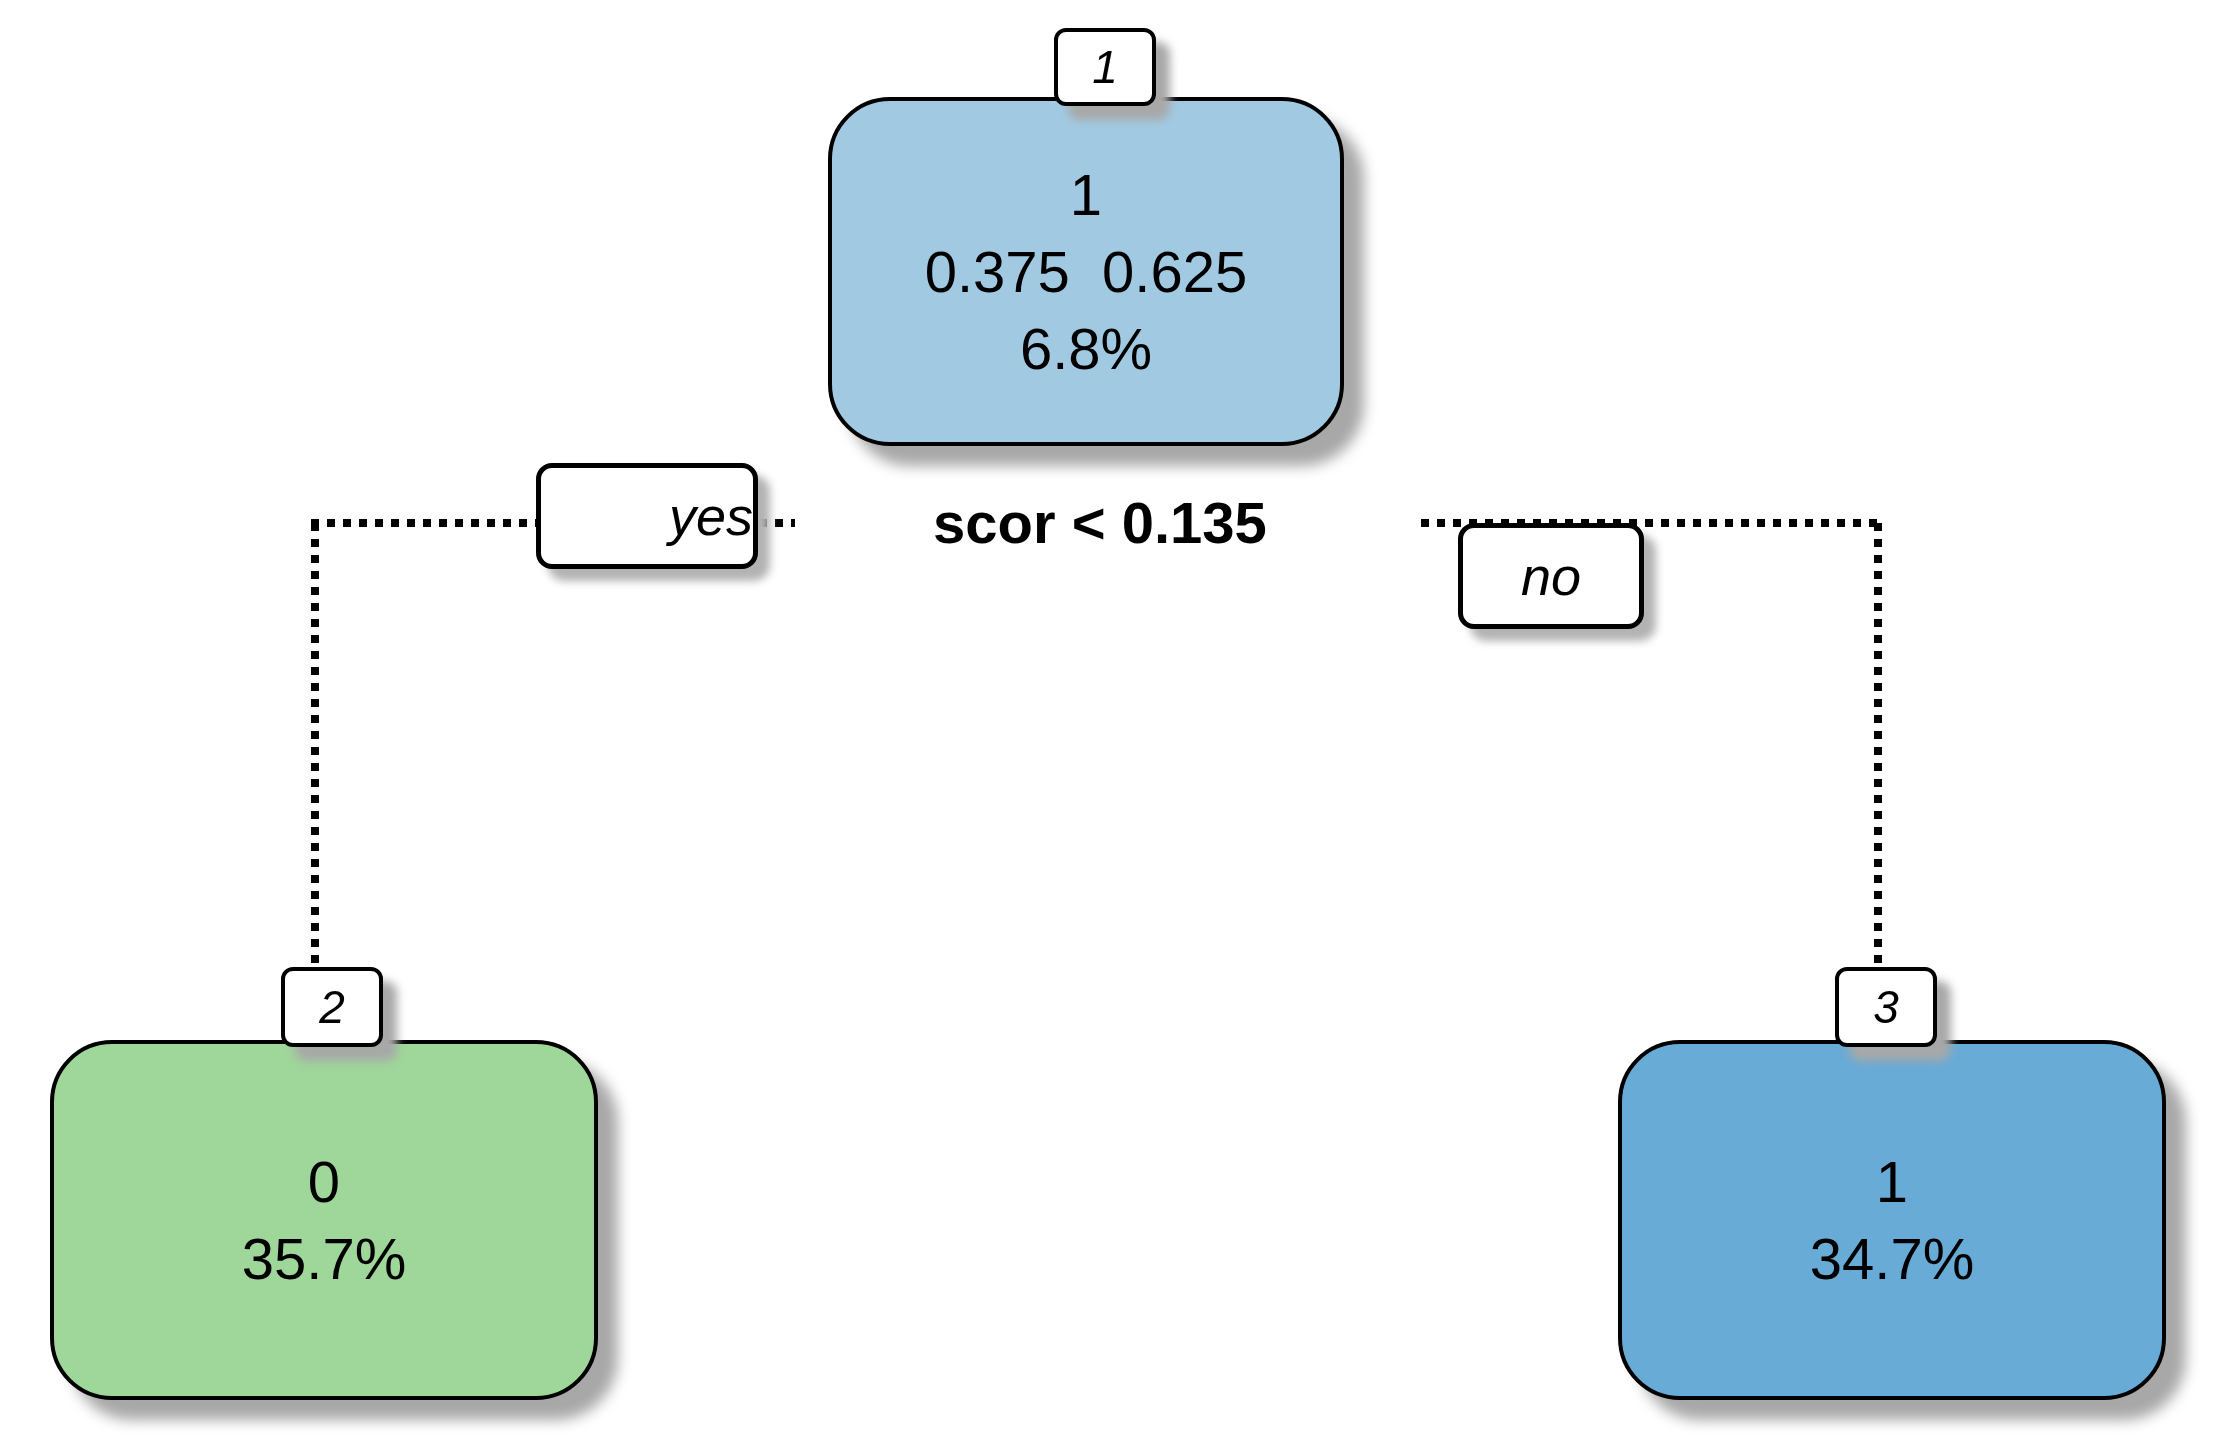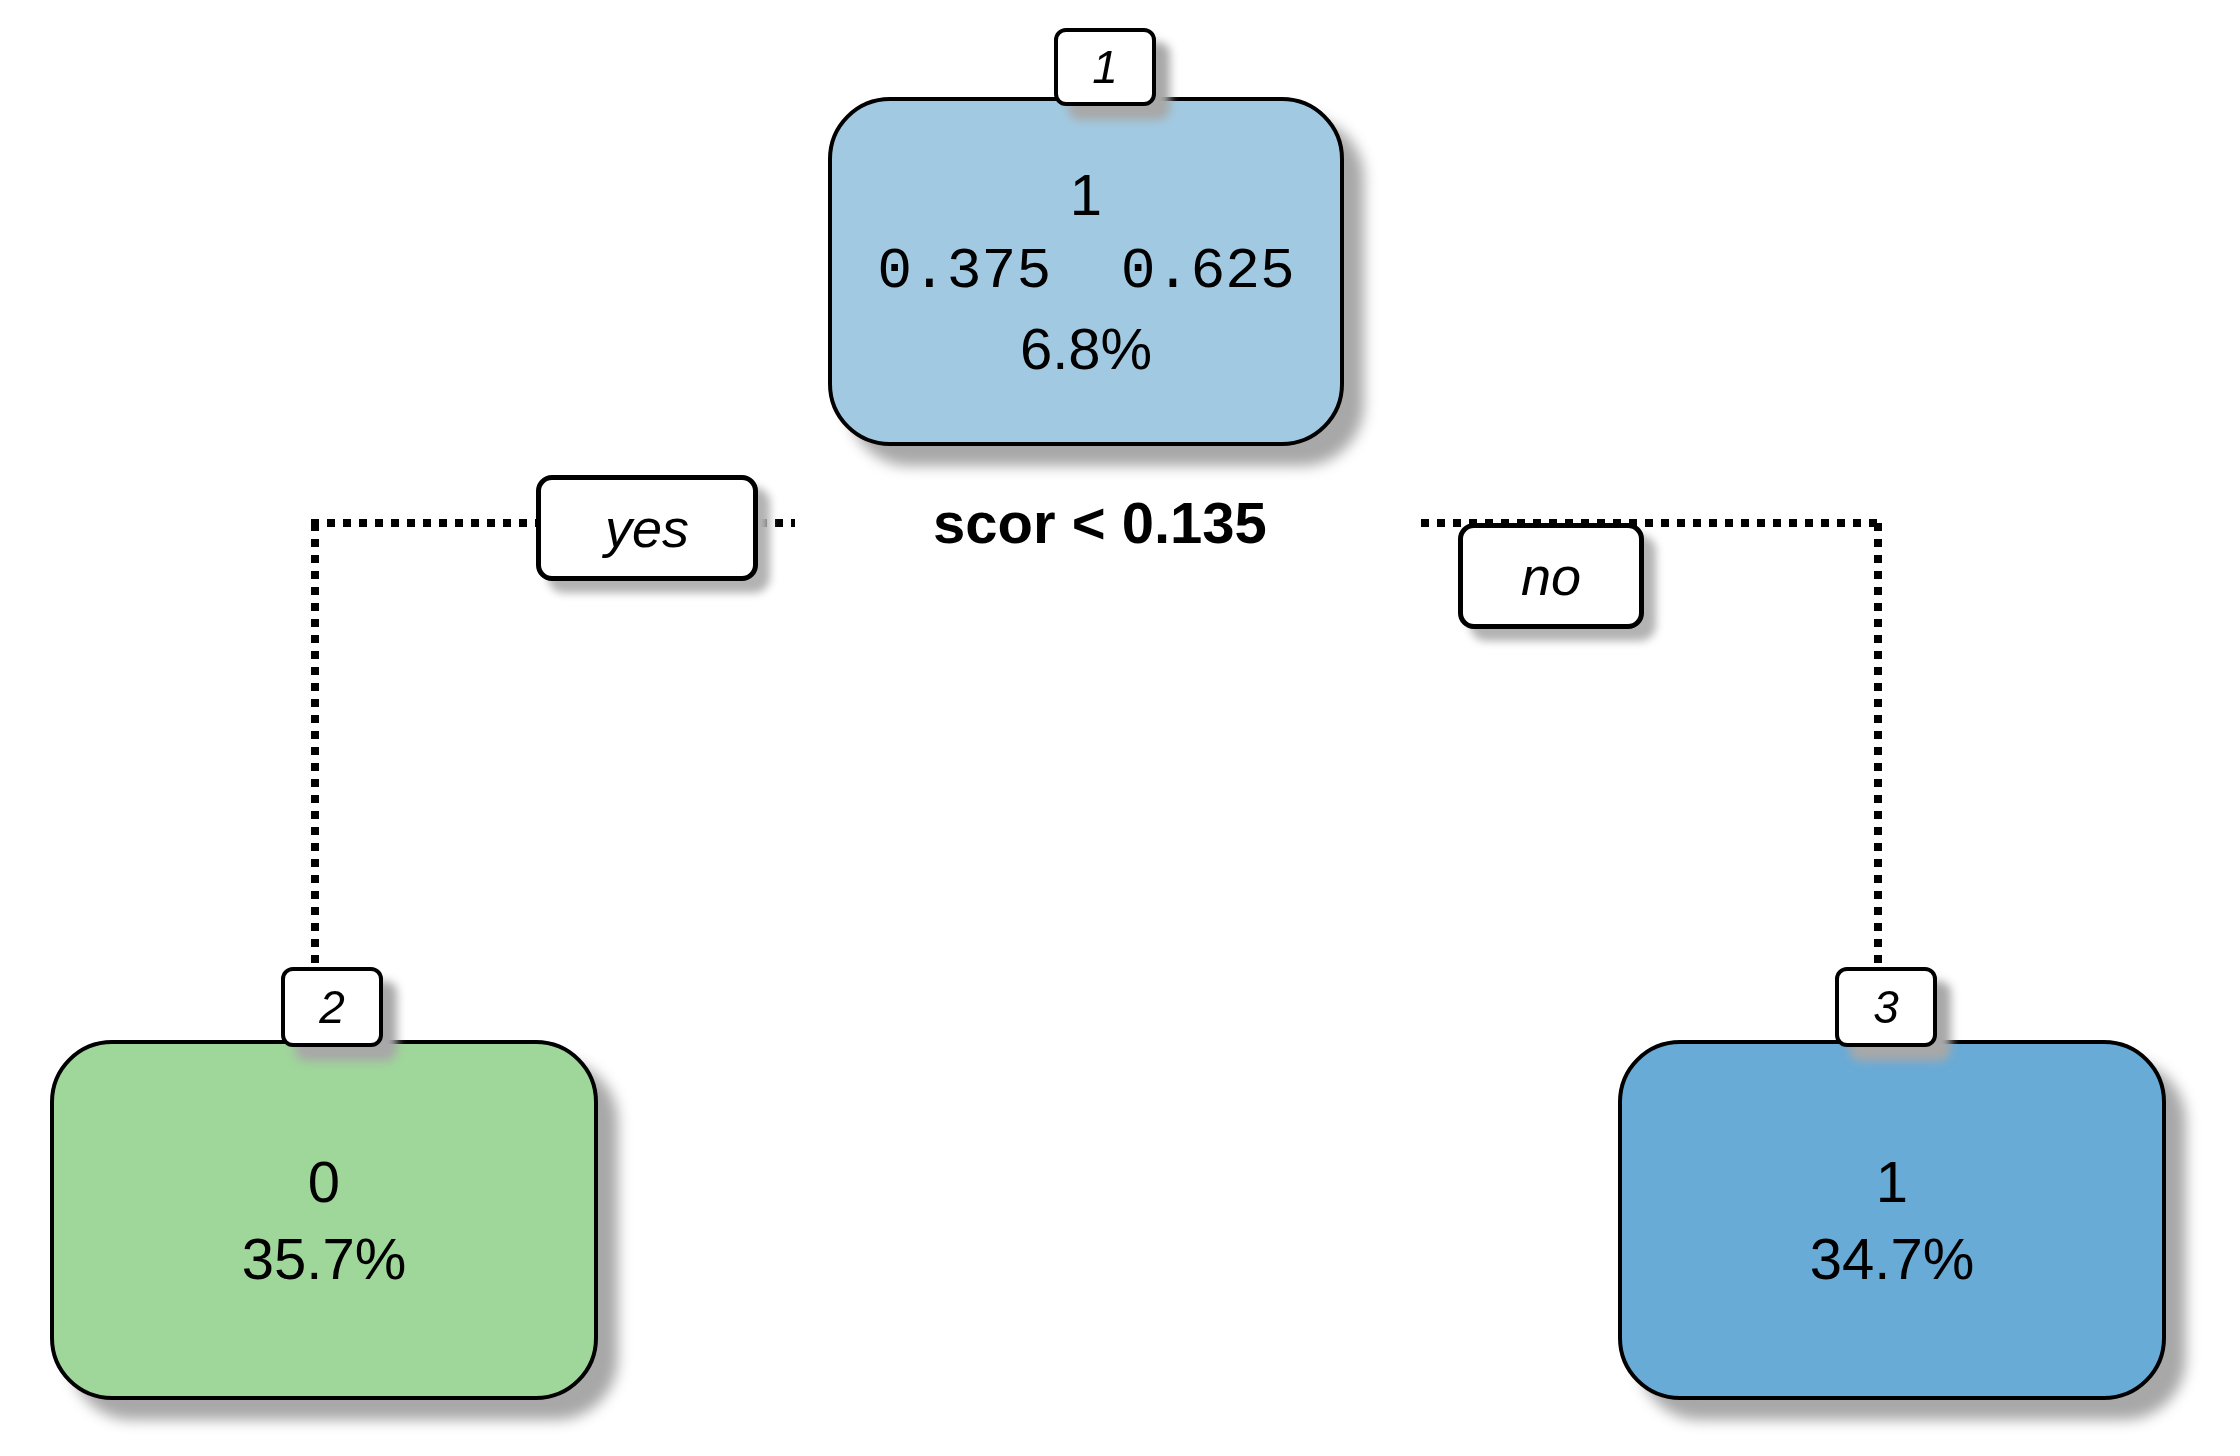--- a/index.html
+++ b/index.html
@@ -33,21 +33,21 @@
     box-shadow: 20px 20px 14px #a8a8a8;
     display: flex;
     flex-direction: column;
     align-items: center;
     justify-content: center;
     text-align: center;
     font-size: 58px;
     line-height: 77px;
     z-index: 2;
   }
-  .node .probs { white-space: pre; font-family: Liberation Mono, monospace; }
+  .node .probs { white-space: pre; }
   
   .nodelabel {
     position: absolute;
     background: #fff;
     border: 4px solid #000;
     border-radius: 12px;
     box-shadow: 14px 14px 10px #a8a8a8;
     display: flex;
     align-items: center;
     justify-content: center;
@@ -83,21 +83,21 @@
 
 <div class="canvas">
 
   <div class="hline" style="left:311px; top:519px; width:484px;"></div>
   <div class="hline" style="left:1421px; top:519px; width:461px;"></div>
   <div class="vline" style="left:311px; top:523px; height:442px;"></div>
   <div class="vline" style="left:1874px; top:523px; height:442px;"></div>
 
   <div class="split-text" style="left:860px; top:488px; width:480px;">scor &lt; 0.135</div>
 
-  <div class="branchlabel" style="left:536px; top:475px; width:212px; height:96px;">
+  <div class="branchlabel" style="left:536px; top:463px; width:212px; height:96px;justify-content:flex-end;">
     <span>yes</span>
   </div>
   <div class="branchlabel" style="left:1458px; top:475px; width:176px; height:96px;margin-top:48px;">
     <span>no</span>
   </div>
 
   <div class="node" style="left: 828px; top: 97px; width: 508px; height: 341px; background-color: rgb(161, 202, 226);">
     <div>1</div>
     <div class="probs">0.375  0.625</div>
     <div>6.8%</div>

